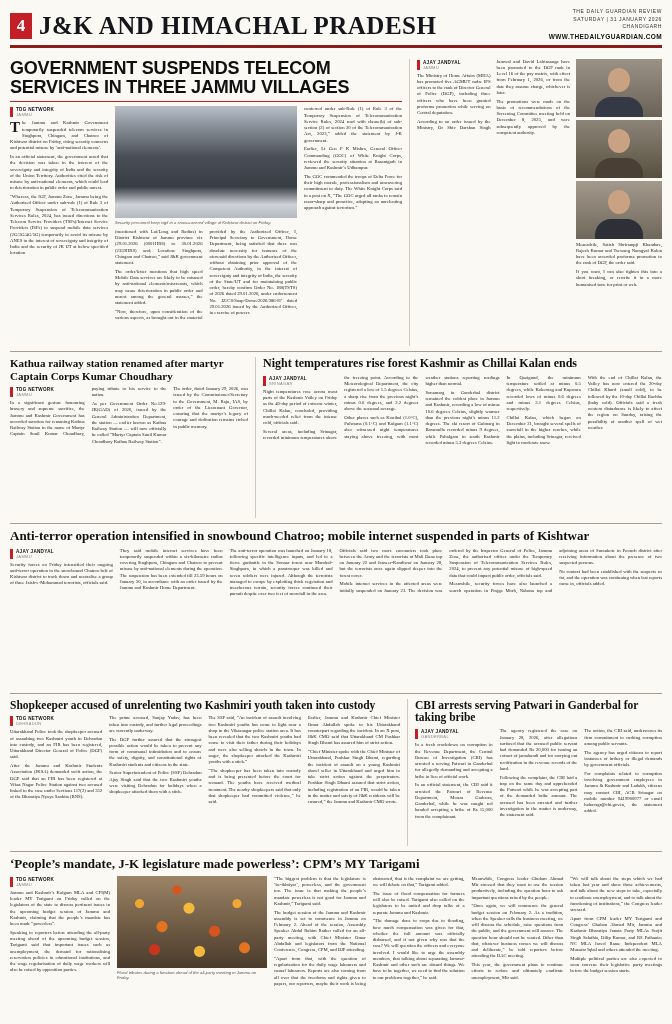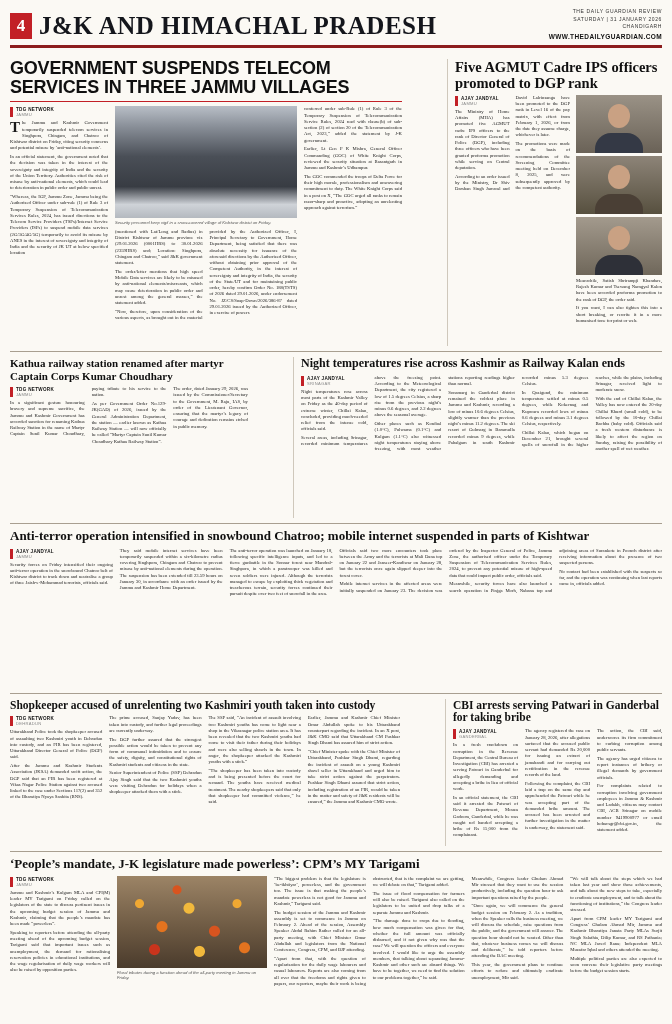--- a/index.html
+++ b/index.html
@@ -13,21 +13,21 @@
   .masthead{ display:flex; justify-content:space-between; align-items:flex-end;
     border-bottom:3px solid #8c1d1d; padding-bottom:5px; }
   .mh-left{ display:flex; align-items:center; gap:7px; }
   .pageno{ width:22px; height:26px; background:#c22026; color:#fff;
     font:bold 17px "Liberation Serif", serif; display:flex; align-items:center; justify-content:center; }
   .mh-title{ font:bold 25px "Liberation Serif", serif; color:#14161c; letter-spacing:.5px; }
   .mh-right{ text-align:right; font-family:"Liberation Sans", sans-serif; color:#333; }
   .mh-pub,.mh-date,.mh-city{ font-size:5px; letter-spacing:.6px; line-height:1.5; }
   .mh-web{ font-size:6.5px; font-weight:bold; color:#111; margin-top:2px; letter-spacing:.4px; }
   
-  .row{ display:flex; margin-top:5px; padding-top:5px; border-top:1px solid #a89f90;gap:38px; }
+  .row{ display:flex; margin-top:5px; padding-top:5px; border-top:1px solid #a89f90; }
   .row.first{ border-top:none; padding-top:6px; }
   .row > article + article{ border-left:1px solid #cfc8bb; padding-left:7px; margin-left:7px; }
   h2{ color:#101010; }
   .hl-main{ font:bold 18px/1.08 "Liberation Sans", sans-serif; letter-spacing:-.2px;
     padding-bottom:4px; border-bottom:1px solid #c22026; margin-bottom:4px; }
   .hl-serif{ font-family:"Liberation Serif", serif; font-weight:bold; line-height:1.12; margin-bottom:4px; }
   .hl-agmut{ font-size:14.5px; }
   .hl-kathua{ font-size:11px; }
   .hl-night{ font-size:12px; }
   .hl-anti{ font-size:13px; }
@@ -143,21 +143,20 @@
         </div>
         <div class="tcol paras">
             <p>conferred under sub-Rule (1) of Rule 3 of the Temporary Suspension of Telecommunication Service Rules, 2024 read with clause(b) of sub-section (2) of section 20 of the Telecommunication Act, 2023,” added the statement by J-K government.</p>
             <p>Earlier, Lt Gen P K Mishra, General Officer Commanding (GOC) of White Knight Corps, reviewed the security situation at Basantgarh in Jammu and Kashmir’s Udhampur.</p>
             <p>The GOC commended the troops of Delta Force for their high morale, professionalism and unwavering commitment to duty. The White Knight Corps said in a post on X, “The GOC urged all ranks to remain razor-sharp and proactive, adopting an unrelenting approach against terrorism.”</p>
           </div>
       </div>
     </article>
 
     <article class="art-agmut">
-      <h2 class="hl-serif hl-agmut">Five AGMUT Cadre IPS officers promoted to DGP rank</h2>
       <div class="agmut-body">
         <div class="ag-text">
           <div class="byline">
             <div class="by-name">AJAY JANDYAL</div>
             <div class="by-loc">JAMMU</div>
           </div>
           <div class="paras">
               <p>The Ministry of Home Affairs (MHA) has promoted five AGMUT cadre IPS officers to the rank of Director General of Police (DGP), including three officers who have been granted proforma promotion while serving on Central deputation.</p>
               <p>According to an order issued by the Ministry, Dr Shiv Darshan Singh Jamwal and David Lalrinsanga have been promoted to the DGP rank in Level 16 of the pay matrix, with effect from February 1, 2026, or from the date they assume charge, whichever is later.</p>
               <p>The promotions were made on the basis of recommendations of the Screening Committee meeting held on December 8, 2025, and were subsequently approved by the competent authority.</p>
@@ -186,21 +185,21 @@
         </div>
         <div class="paras">
             <p>In a significant gesture honouring bravery and supreme sacrifice, the Jammu and Kashmir Government has accorded sanction for renaming Kathua Railway Station in the name of Martyr Captain Sunil Kumar Choudhary, paying tribute to his service to the nation.</p>
             <p>As per Government Order No.129-JK(GAD) of 2026, issued by the General Administration Department, the station — earlier known as Kathua Railway Station — will now officially be called “Martyr Captain Sunil Kumar Choudhary Kathua Railway Station”.</p>
             <p>The order, dated January 29, 2026, was issued by the Commissioner/Secretary to the Government, M. Raju, IAS, by order of the Lieutenant Governor, ensuring that the martyr’s legacy of courage and dedication remains etched in public memory.</p>
           </div>
       </div>
     </article>
 
     <article class="art-night">
-      <h2 class="hl-serif hl-night">Night temperatures rise across Kashmir as Railway Kalan ends</h2>
+      <h2 class="hl-serif hl-night">Night temperatures rise forest Kashmir as Chillai Kalan ends</h2>
       <div class="night-body">
         <div class="byline">
           <div class="by-name">AJAY JANDYAL</div>
           <div class="by-loc">SRINAGAR</div>
         </div>
         <div class="paras">
             <p>Night temperatures rose across most parts of the Kashmir Valley on Friday as the 40-day period of extreme winter, Chillai Kalan, concluded, providing much-needed relief from the intense cold, officials said.</p>
             <p>Several areas, including Srinagar, recorded minimum temperatures above the freezing point. According to the Meteorological Department, the city registered a low of 1.5 degrees Celsius, a sharp rise from the previous night’s minus 0.6 degrees, and 2.2 degrees above the seasonal average.</p>
             <p>Other places such as Konibal (1.0°C), Pulwama (0.1°C) and Kulgam (1.1°C) also witnessed night temperatures staying above freezing, with most weather stations reporting readings higher than normal.</p>
             <p>Sonamarg in Ganderbal district remained the coldest place in Jammu and Kashmir, recording a low of minus 10.6 degrees Celsius, slightly warmer than the previous night’s minus 11.2 degrees. The ski resort of Gulmarg in Baramulla recorded minus 9 degrees, while Pahalgam in south Kashmir recorded minus 5.3 degrees Celsius.</p>

